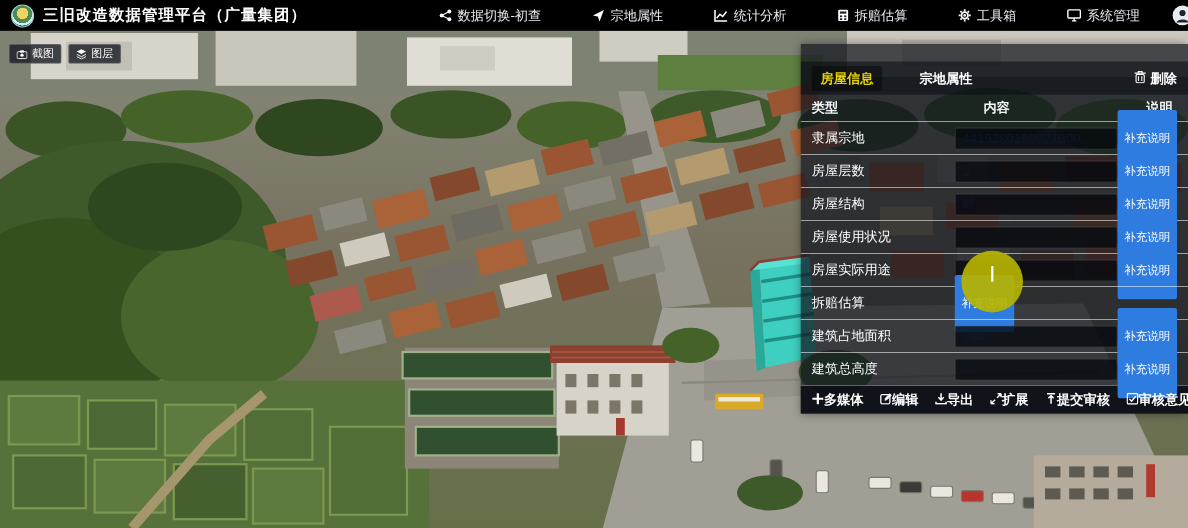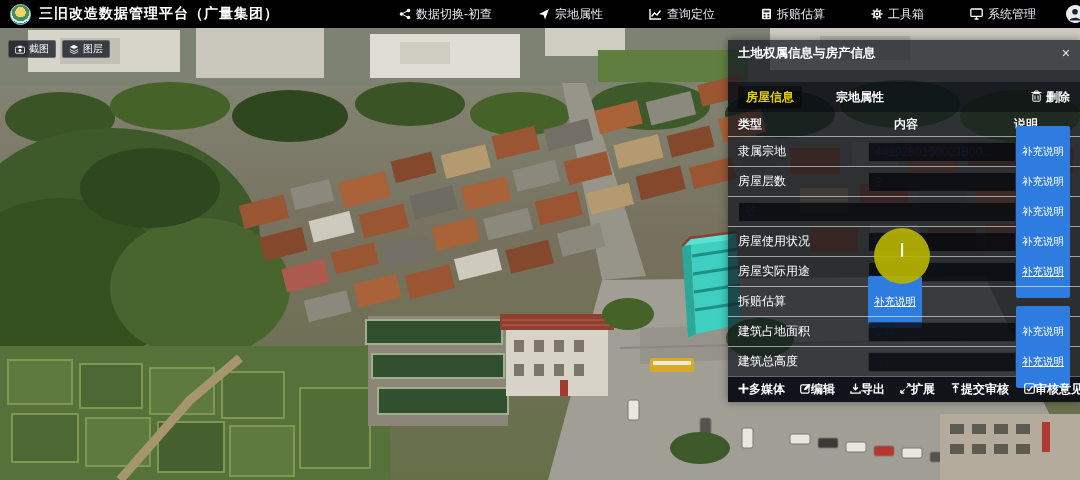--- a/index.html
+++ b/index.html
@@ -33,28 +33,28 @@
   .panel-title{font-size:12.5px;font-weight:bold;}
   .panel-close{margin-left:auto;font-size:14px;line-height:1;cursor:pointer;color:#e6e9ee;}
   .tabbar{display:flex;align-items:center;height:30px;background:rgba(8,11,17,.55);padding:0 10px;gap:26px;margin-top:16px;}
   .tab{font-size:12px;font-weight:bold;cursor:pointer;padding:3px 8px;border-radius:2px;}
   .tab.active{color:#e6d200;background:rgba(0,0,0,.4);}
   .tab.inactive{color:#ffffff;}
   .del{margin-left:auto;display:flex;align-items:center;gap:4px;font-size:12px;font-weight:bold;cursor:pointer;}
   .colhead{display:flex;align-items:center;height:24px;padding:0 10px;font-size:12px;font-weight:bold;color:#f2f4f7;}
   .col-type{flex:0 0 130px;}
   .col-content{flex:1;text-align:left;padding-left:26px;}
-  .col-note{flex:0 0 52px;text-align:left;margin-right:4px;}
+  .col-note{flex:0 0 52px;text-align:right;margin-right:4px;}
   .rows{display:flex;flex-direction:column;}
   .prow{display:flex;align-items:center;height:30px;padding:0 10px;border-top:1px solid rgba(255,255,255,.55);}
   .prow .lbl{flex:0 0 130px;font-size:12px;color:#fff;white-space:nowrap;}
   .prow input{flex:1;height:20px;background:rgba(5,8,13,.78);border:1px solid rgba(255,255,255,.12);
     color:#0f172a;font-size:12px;padding:0 6px;border-radius:2px;min-width:0;}
   .note-btn{flex:0 0 auto;margin-left:0;background:#2e7ce0;color:#fff;border:none;border-radius:2px;
-    font-size:10.5px;padding:19px 6px;cursor:pointer;white-space:nowrap;text-decoration:underline;}
+    font-size:10.5px;padding:19px 6px;cursor:pointer;white-space:nowrap;}
   .ptoolbar{display:flex;align-items:center;height:26px;background:rgba(10,13,20,.85);
     padding:0 10px;gap:15px;border-top:1px solid rgba(255,255,255,.35);}
   .tool{display:flex;align-items:center;gap:0;font-size:12px;font-weight:bold;color:#fff;cursor:pointer;white-space:nowrap;}
 
   
   .click-ind{position:absolute;left:874px;top:228px;width:56px;height:56px;border-radius:50%;
     background:rgba(182,179,0,.92);z-index:45;display:flex;align-items:center;justify-content:center;}
   .click-ind .caret{color:#fff;font-size:15px;font-weight:bold;transform:translateY(-8px);}
 </style>
 </head>
@@ -283,21 +283,21 @@
           </span>
         <span>宗地属性</span>
       </div>
       <div class="menu-item">
         <span>
             <svg width="13" height="12" viewBox="0 0 13 12">
               <path d="M1 1 V11 H12" stroke="#fff" fill="none" stroke-width="1.4"></path>
               <path d="M2.5 8.5 L5.5 5 L8 7 L11.5 2.5" stroke="#fff" fill="none" stroke-width="1.4"></path>
             </svg>
           </span>
-        <span>查询定位</span>
+        <span>统计分析</span>
       </div>
       <div class="menu-item">
         <span>
             <svg width="11" height="12" viewBox="0 0 11 12">
               <rect x="1" y="0.8" width="9" height="10.4" rx="1" fill="#fff"></rect>
               <rect x="2.6" y="2.4" width="5.8" height="2" fill="#1b2230"></rect>
               <rect x="2.6" y="6" width="2" height="1.6" fill="#1b2230"></rect>
               <rect x="6.4" y="6" width="2" height="1.6" fill="#1b2230"></rect>
               <rect x="2.6" y="8.6" width="2" height="1.6" fill="#1b2230"></rect>
               <rect x="6.4" y="8.6" width="2" height="1.6" fill="#1b2230"></rect>
@@ -330,24 +330,20 @@
     <div class="avatar">
       <svg width="18" height="18" viewBox="0 0 18 18">
           <circle cx="9" cy="9" r="8.5" fill="#e8ebf0"></circle>
           <circle cx="9" cy="6.8" r="2.8" fill="#1b2230"></circle>
           <path d="M3.5 15.5 C4.5 11.8 13.5 11.8 14.5 15.5" fill="#1b2230"></path>
         </svg>
     </div>
   </header>
 
   <section class="panel">
-    <div class="panel-head">
-      <span class="panel-title">土地权属信息与房产信息</span>
-      <span class="panel-close">×</span>
-    </div>
     <div class="tabbar">
       <span class="tab active">房屋信息</span>
       <span class="tab inactive">宗地属性</span>
       <span class="del">
         <span><svg width="11" height="12" viewBox="0 0 11 12">
               <path d="M0.5 2.5 H10.5 M3.8 2.5 V1 H7.2 V2.5" stroke="#fff" fill="none"></path>
               <rect x="1.8" y="3.6" width="7.4" height="7.6" rx="1" fill="none" stroke="#fff"></rect>
               <path d="M4 5.4 V9.6 M7 5.4 V9.6" stroke="#fff"></path>
             </svg></span>
         <span>删除</span>
@@ -363,20 +359,21 @@
         <span class="lbl">隶属宗地</span>
         <input value="441928015002JB00..." style="">
         <button class="note-btn">补充说明</button>
       </div>
       <div class="prow">
         <span class="lbl">房屋层数</span>
         <input value="2" style="">
         <button class="note-btn">补充说明</button>
       </div>
       <div class="prow">
+        <span class="lbl">房屋结构</span>
         <input value="砼" style="">
         <button class="note-btn">补充说明</button>
       </div>
       <div class="prow">
         <span class="lbl">房屋使用状况</span>
         <input value="" style="">
         <button class="note-btn">补充说明</button>
       </div>
       <div class="prow">
         <span class="lbl">房屋实际用途</span>

